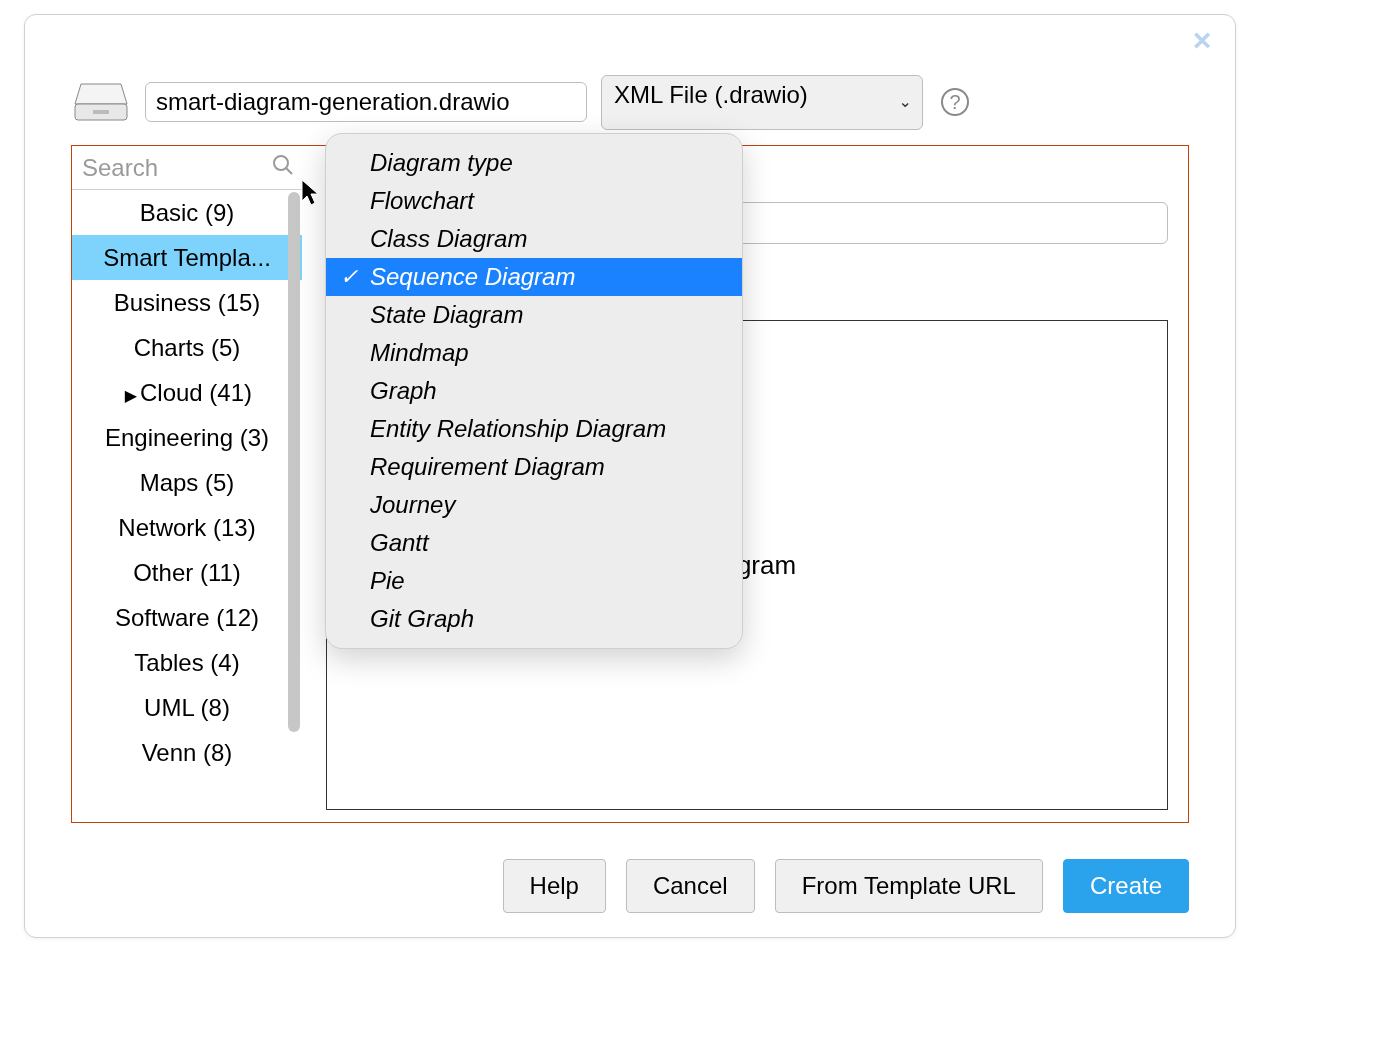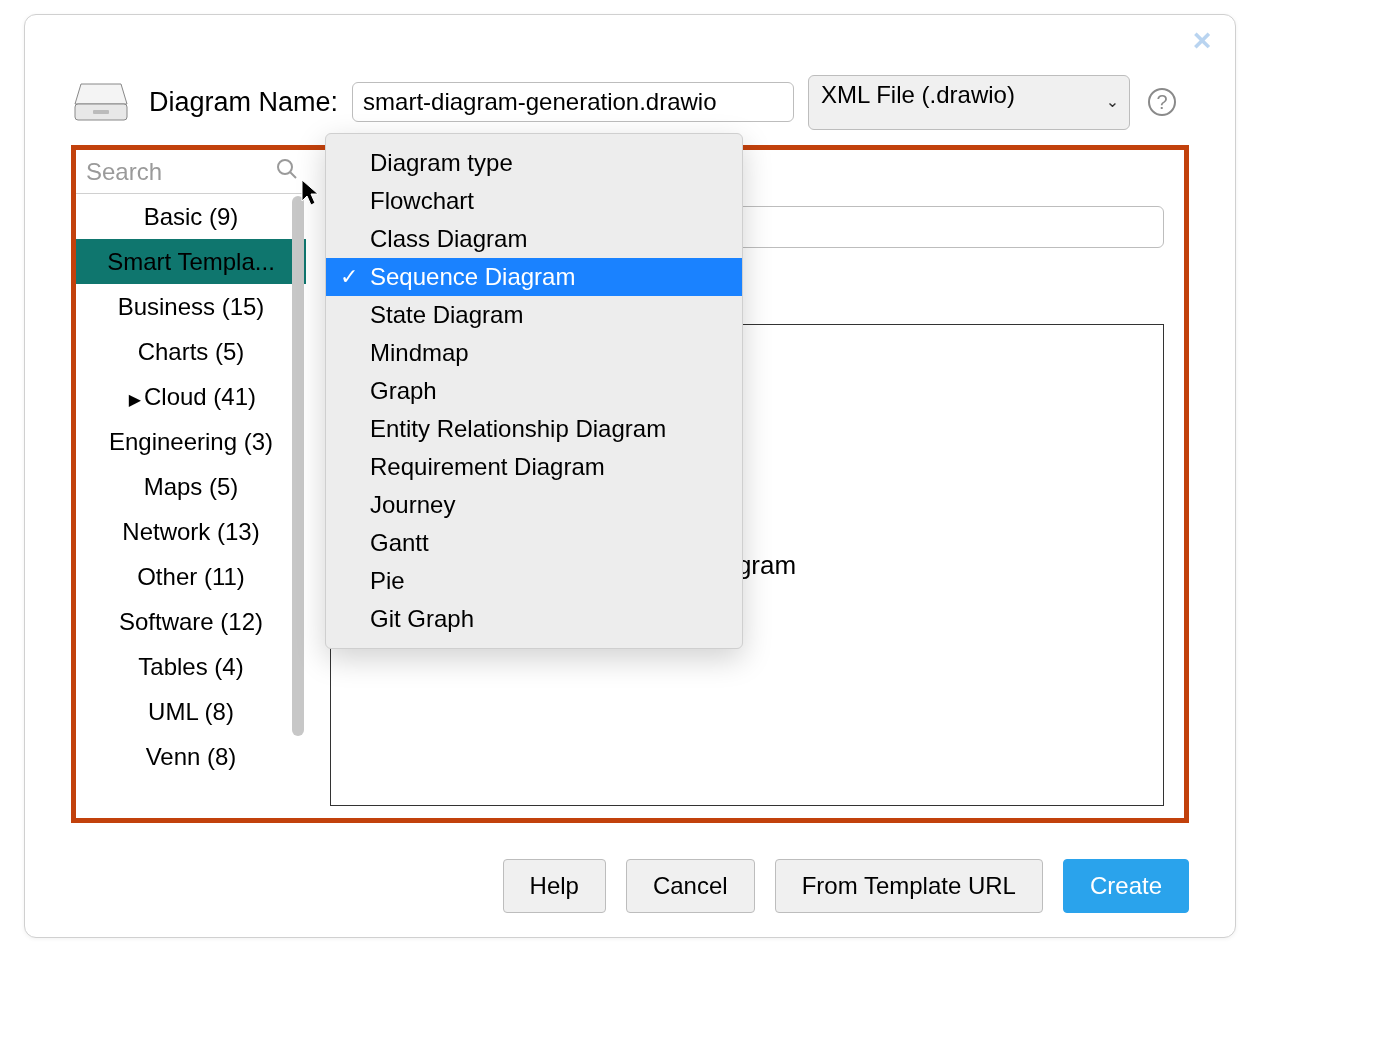--- a/index.html
+++ b/index.html
@@ -75,21 +75,21 @@
       color:#8a8a8a;
       font-size: 20px;
       line-height: 24px;
       text-align:center;
       margin-left: 4px;
     }
     
     .main {
       position:absolute;
       left: 46px; right: 46px; top: 130px; bottom: 114px;
-      border:5px solid #c2410c;
+      border:1px solid #c2410c;
     }
     
     .sidebar { position:absolute; left:0; top:0; bottom:0; width:230px; display:flex; flex-direction:column; }
     .searchbox { position:relative; height:44px; border-bottom:1px solid #d0d0d0; }
     .searchbox input {
       width:100%; height:100%; border:none; outline:none;
       padding:0 40px 0 10px; font-size:24px; color:#555; background:#fff;
     }
     .searchbox input::placeholder { color:#9a9a9a; }
     .searchbox .mag {
@@ -97,21 +97,21 @@
       color:#9a9a9a;
     }
     .cat-list { flex:1; overflow:hidden; }
     .cat-item {
       height:45px; line-height:45px;
       padding:0 10px; font-size:24px;
       white-space:nowrap; overflow:hidden; text-overflow:ellipsis;
       cursor:pointer;
       text-align:center;
     }
-    .cat-item.selected { background:#0f766e; }
+    .cat-item.selected { background:#7dd3fc; }
     .cat-item .tri { display:inline-block; width:18px; font-size:16px; color:#000; }
     .scroll-track {
       position:absolute; left:216px; top:46px; width:12px; bottom:0;
       background:transparent;
     }
     .scroll-thumb {
       position:absolute; left:0; top:0; width:12px; height:540px;
       background:#c7c7c7; border-radius:6px;
     }
     
@@ -135,24 +135,25 @@
       display:flex; align-items:center; justify-content:center;
       font-size:26px; color:#000;
     }
     
     .dd {
       position:absolute;
       left:300px; top:118px;
       width:418px;
       background:#ededed;
       border:1px solid #cfcfcf;
-      border-radius:6px;
+      border-radius:17px;
       box-shadow:0 10px 30px rgba(0,0,0,.18);
       padding:10px 0;
       z-index:50;
+      font-style:italic;
     }
     .dd-item {
       position:relative;
       height:38px; line-height:38px;
       padding:0 20px 0 44px;
       font-size:24px;
       cursor:pointer;
       white-space:nowrap;
     }
     .dd-item.hov { background:#1a82ff; color:#fff; }
@@ -191,21 +192,20 @@
   <div class="close-x">×</div>
 
   <div class="toprow">
     <span class="drive-icon">
       <svg width="60" height="44" viewBox="0 0 60 44">
         <path d="M10 4 L50 4 L56 24 L4 24 Z" fill="#f4f4f4" stroke="#888"></path>
         <rect x="4" y="24" width="52" height="16" rx="3" fill="#e8e8e8" stroke="#888"></rect>
         <rect x="22" y="30" width="16" height="4" rx="1" fill="#bbb"></rect>
       </svg>
     </span>
-    <span class="name-label">Diagram Name:</span>
     <input class="name-input" type="text" value="smart-diagram-generation.drawio" style="">
     <div class="format-select">
       <span>XML File (.drawio)</span>
       <span class="chev">⌄</span>
     </div>
     <div class="help-icon">?</div>
   </div>
 
   <div class="main">
 

